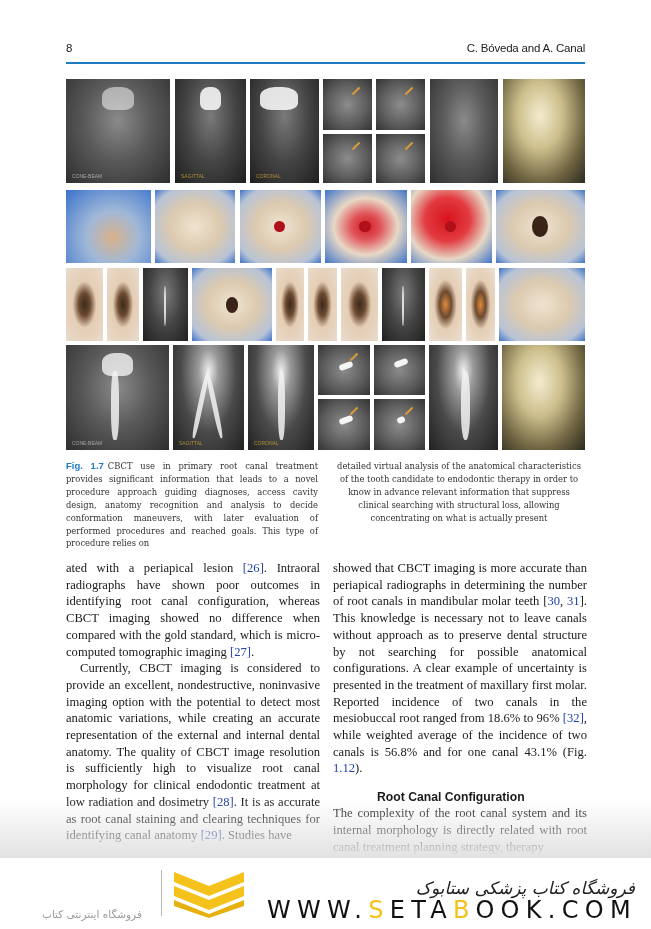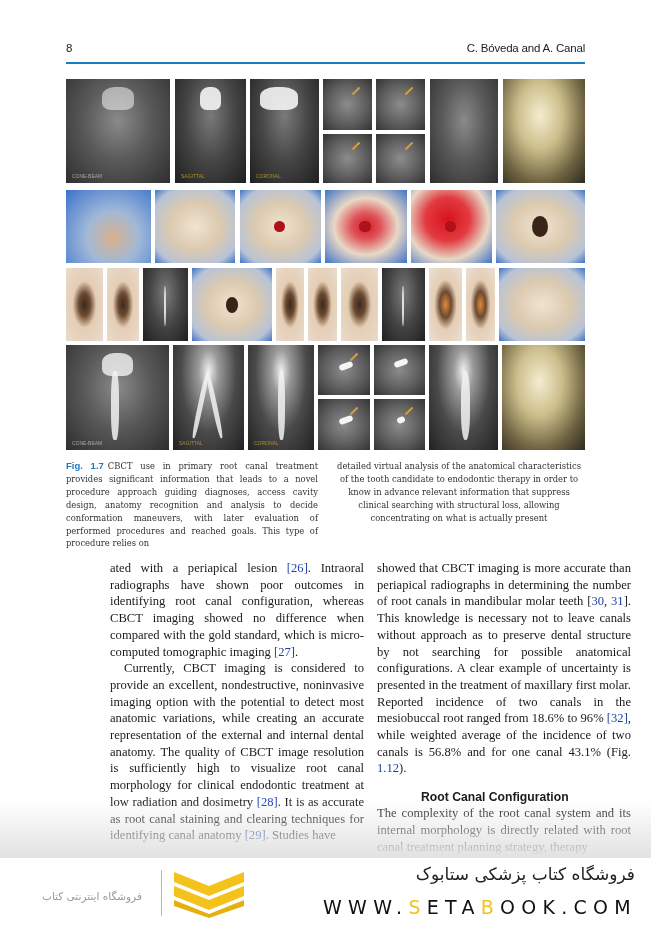--- a/index.html
+++ b/index.html
@@ -37,38 +37,38 @@
   .hole-red { position: absolute; left: 42%; top: 42%; width: 14%; height: 16%; border-radius: 50%; background: #b0101a; }
   .panel-label { position: absolute; left: 6px; bottom: 4px; font-family: "Liberation Sans", sans-serif; font-size: 5px; color: #bdbdbd; opacity: 0.8; }
 
   
   .caption { position: absolute; top: 460px; width: 252px; font-family: "DejaVu Serif", serif; font-size: 8.4px; line-height: 12.9px; color: #333; text-align: justify; }
   .caption-left { left: 66px; }
   .caption-right { left: 333px; text-align: center; }
   .fig-label { font-family: "Liberation Sans", sans-serif; font-weight: bold; font-size: 9.5px; color: #1f7bbf; margin-right: 4px; }
 
   
-  .col { position: absolute; top: 560px; width: 254px; font-family: "Liberation Serif", serif; font-size: 12.6px; line-height: 16.7px; color: #1a1a1a; text-align: justify; margin-left: 44px; }
+  .col { position: absolute; top: 560px; width: 254px; font-family: "Liberation Serif", serif; font-size: 12.6px; line-height: 16.7px; color: #1a1a1a; text-align: justify; }
   .col-left { left: 66px; }
   .col-right { left: 333px; }
   .col p { margin: 0; }
   .col p.indent { text-indent: 14px; }
   .ref { color: #1e3fa8; }
   .section-heading { font-family: "Liberation Sans", sans-serif; font-weight: bold; font-size: 12.2px; color: #1a1a1a; margin-top: 12px; line-height: 16px; text-align: left; padding-left: 44px; }
 
   
   .banner { position: absolute; left: 0; top: 858px; width: 651px; height: 71px; background: #ffffff; }
   .logo-wrap { position: absolute; left: 24px; top: 8px; width: 230px; height: 56px; }
   .logo-chevron-stack { position: absolute; left: 150px; top: 4px; width: 70px; height: 48px; }
   .logo-divider { position: absolute; left: 137px; top: 4px; width: 1px; height: 46px; background: #b8b8b8; }
   .logo-word { position: absolute; left: 2px; top: 2px; height: 30px; font-family: "DejaVu Sans", sans-serif; font-weight: bold; font-size: 26px; line-height: 30px; color: #f4c21a; letter-spacing: -1px; }
   .logo-arrows { color: #9a9a9a; }
-  .logo-sub { position: absolute; left: 18px; top: 24px; font-family: "DejaVu Sans", sans-serif; font-size: 10.5px; color: #9a9a9a; direction: rtl; }
-  .shop-title { position: absolute; right: 16px; top: 6px; font-family: "DejaVu Sans", sans-serif; font-size: 17px; color: #222; direction: rtl; }
-  .shop-url { position: absolute; right: 14px; top: 38px; font-family: "DejaVu Sans", sans-serif; font-size: 19px; letter-spacing: 6.3px; color: #111; }
+  .logo-sub { position: absolute; left: 18px; top: 42px; font-family: "DejaVu Sans", sans-serif; font-size: 10.5px; color: #9a9a9a; direction: rtl; }
+  .shop-title { position: absolute; right: 16px; top: 20px; font-family: "DejaVu Sans", sans-serif; font-size: 17px; color: #222; direction: rtl; font-style: italic; }
+  .shop-url { position: absolute; right: 14px; top: 38px; font-family: "DejaVu Sans", sans-serif; font-size: 24px; letter-spacing: 6.3px; color: #111; }
   .hl { color: #f4c21a; }
 </style>
 </head>
 <body>
 
 <div class="page">
 
   <div class="header">
     <span class="page-number">8</span>
     <span class="running-head">C. Bóveda and A. Canal</span>

